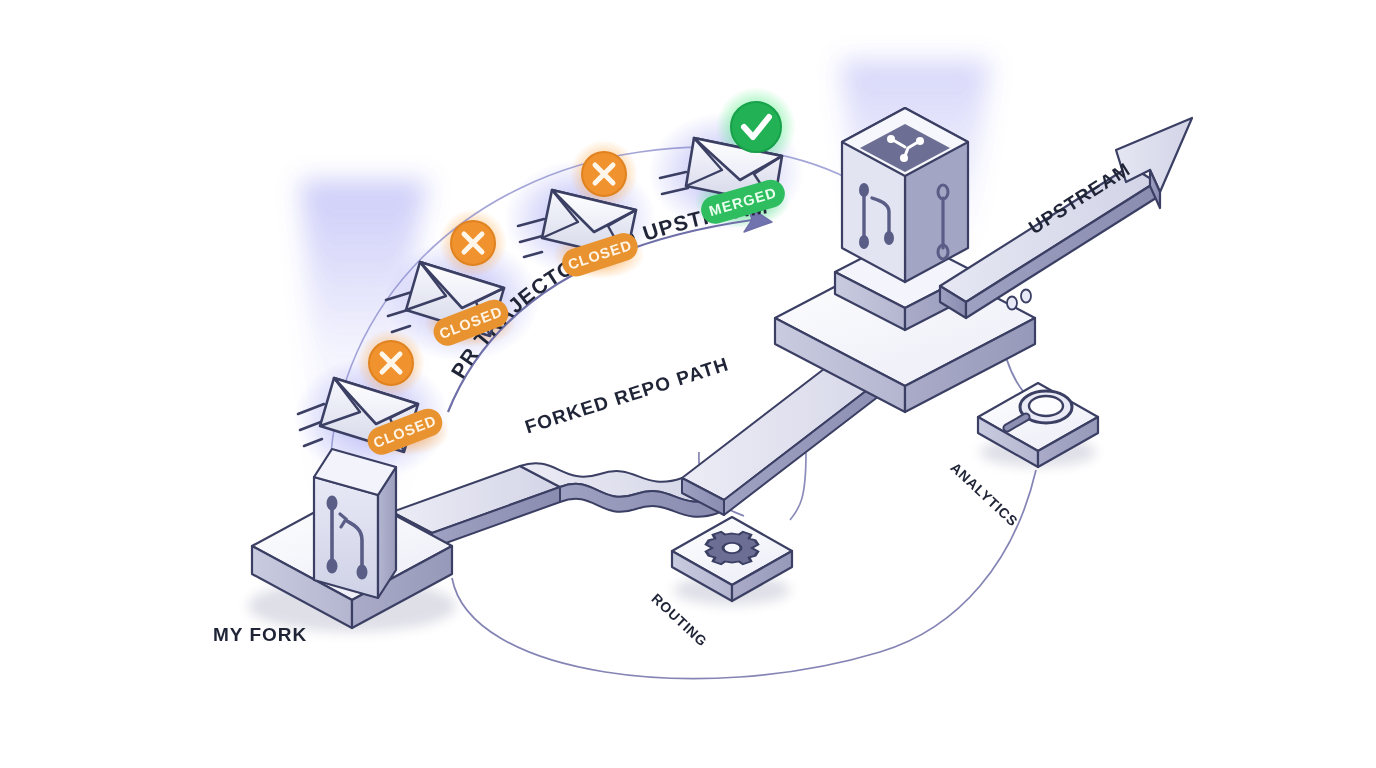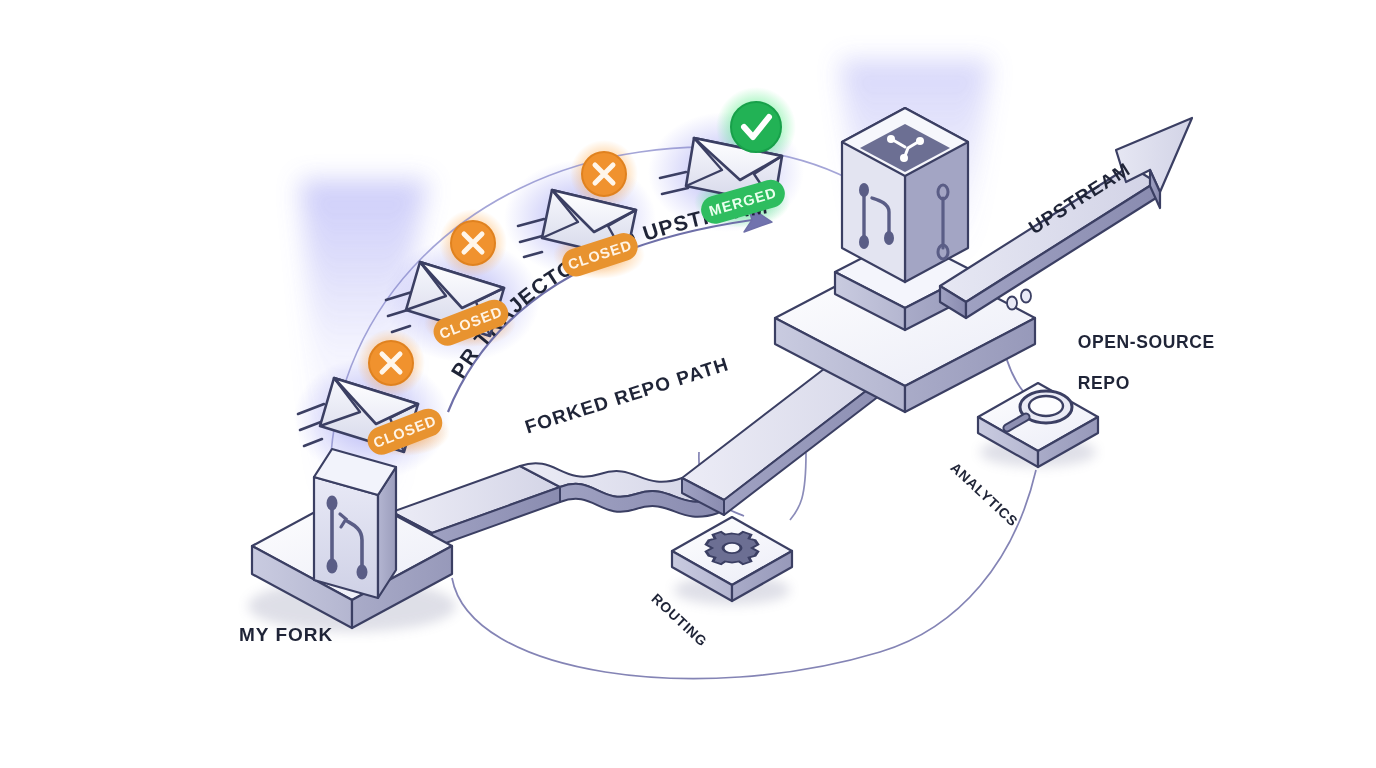--- a/index.html
+++ b/index.html
@@ -11,21 +11,21 @@
   #stage{position:absolute;inset:0;width:1376px;height:768px;}
   svg.layer{position:absolute;left:0;top:0;width:1376px;height:768px;overflow:visible;}
   .lbl{
     position:absolute;
     color:#1f2437;
     font-weight:700;
     letter-spacing:.5px;
     white-space:pre;
     line-height:1.18;
   }
-  #lbl-myfork{left:213px;top:624px;font-size:19px;letter-spacing:1px;margin-left:26px;}
+  #lbl-myfork{left:213px;top:624px;font-size:19px;letter-spacing:1px;}
   #lbl-osrepo{left:1056px;top:311px;font-size:17.5px;letter-spacing:.6px;}
   .rotlbl{position:absolute;font-weight:700;color:#1f2437;white-space:pre;}
   #lbl-routing{left:654px;top:588px;font-size:14px;letter-spacing:.8px;transform:rotate(43deg);transform-origin:0 50%;}
   #lbl-analytics{left:953px;top:457px;font-size:14px;letter-spacing:.8px;transform:rotate(43deg);transform-origin:0 50%;}
 </style>
 </head>
 <body>
 
 <div id="stage">
 
@@ -386,22 +386,18 @@
       </g>
       <g transform="rotate(-16 742 202)">
         <rect x="700" y="188" width="86" height="28" rx="14" fill="#2ebd5f"></rect>
         <text x="743" y="207" text-anchor="middle" font-family="Liberation Sans, sans-serif" font-size="14.5" font-weight="700" fill="#eaffee" letter-spacing="1">MERGED</text>
       </g>
     </g>
   </svg>
 
   <div class="lbl" id="lbl-myfork">MY FORK</div>
 
-  <div class="lbl" id="lbl-osrepo">
-    <span>OPEN-SOURCE</span><br>
-    <span>REPO</span>
-  </div>
 
   <div class="rotlbl" id="lbl-routing">ROUTING</div>
 
   <div class="rotlbl" id="lbl-analytics">ANALYTICS</div>
 
 </div>
 
 </body></html>

